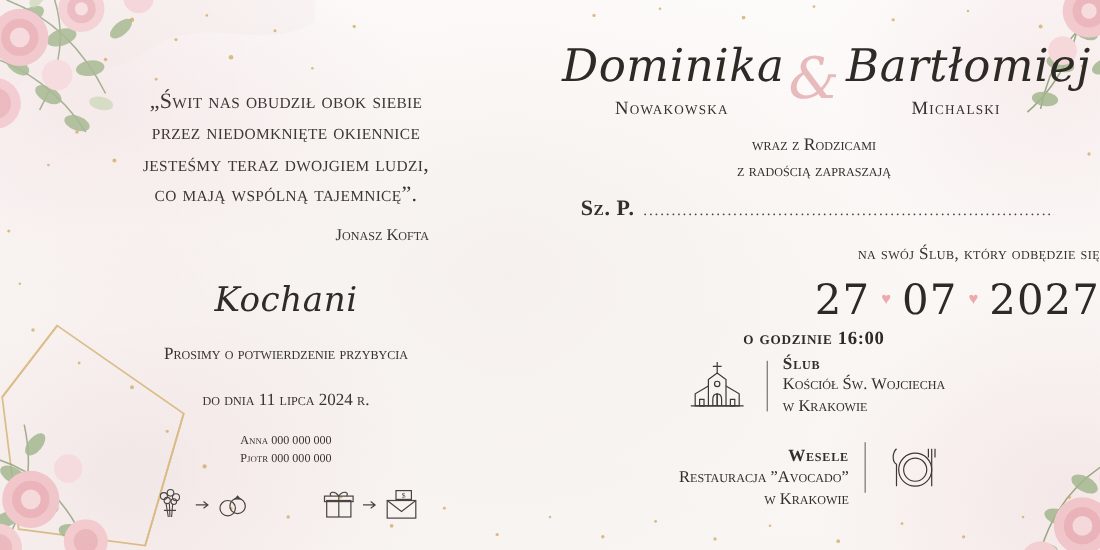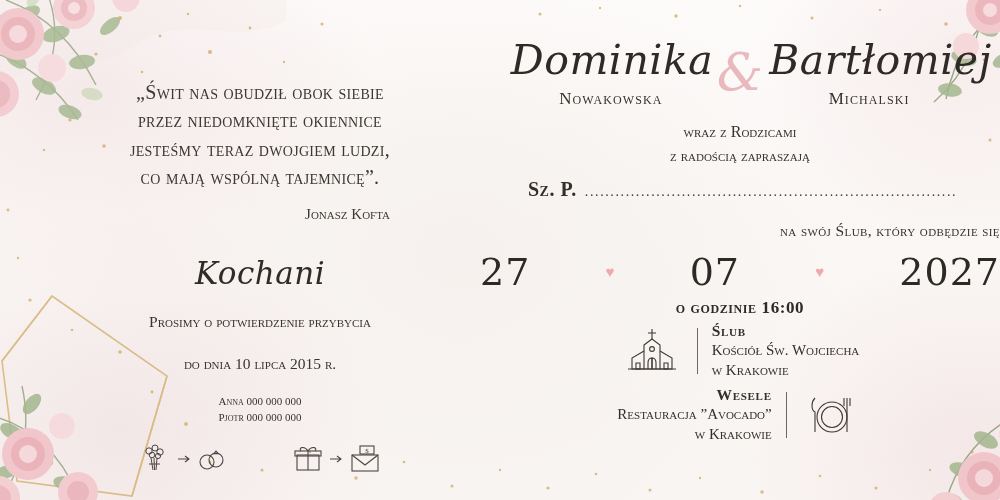--- a/index.html
+++ b/index.html
@@ -198,21 +198,21 @@
     letter-spacing: .4px;
     color: #35312c;
   }
 
   .date-row {
     position: absolute;
     top: 250px; left: 0;
     width: 520px;
     display: flex;
     align-items: center;
-    justify-content: space-between;
+    justify-content: flex-end;
     gap: 10px;
   }
   .date-part {
     font-family: "DejaVu Serif", serif;
     font-size: 38px;
     color: #2d2a26;
     letter-spacing: 1px;
   }
   .heart { color: #efa8ae; font-size: 15px; }
 
@@ -249,21 +249,21 @@
     font-variant: small-caps;
     font-weight: bold;
     font-size: 15.5px;
     letter-spacing: .7px;
   }
   .venue-detail {
     font-variant: small-caps;
     font-size: 15px;
     line-height: 1.35;
   }
-  .venue-text.right-align { text-align: right; }
+  .venue-text.right-align { text-align: right; margin-top: 20px; }
   .venue-text.left-align { text-align: left; }
   .venue-icon { width: 62px; display: flex; justify-content: center; }
 </style>
 </head>
 <body>
 
 <div class="invitation">
 
   <div class="corner corner-tl">
     <svg width="300" height="230" viewBox="0 0 300 230">
@@ -441,21 +441,21 @@
       <div class="quote-line">„Świt nas obudził obok siebie</div>
       <div class="quote-line">przez niedomknięte okiennice</div>
       <div class="quote-line">jesteśmy teraz dwojgiem ludzi,</div>
       <div class="quote-line">co mają wspólną tajemnicę”.</div>
       <div class="quote-author">Jonasz Kofta</div>
     </div>
 
     <div class="rsvp-block">
       <div class="rsvp-title">Kochani</div>
       <div class="rsvp-line">Prosimy o potwierdzenie przybycia</div>
-      <div class="rsvp-line">do dnia 10 lipca 2015 r.</div>
+      <div class="rsvp-line">do dnia 11 lipca 2024 r.</div>
       <div class="rsvp-phones">
         <div>Anna 000 000 000</div>
         <div>Pjotr 000 000 000</div>
       </div>
     </div>
 
     <div class="left-icons">
 
       <div class="icon-group">
         <svg width="34" height="34" viewBox="0 0 34 34">

